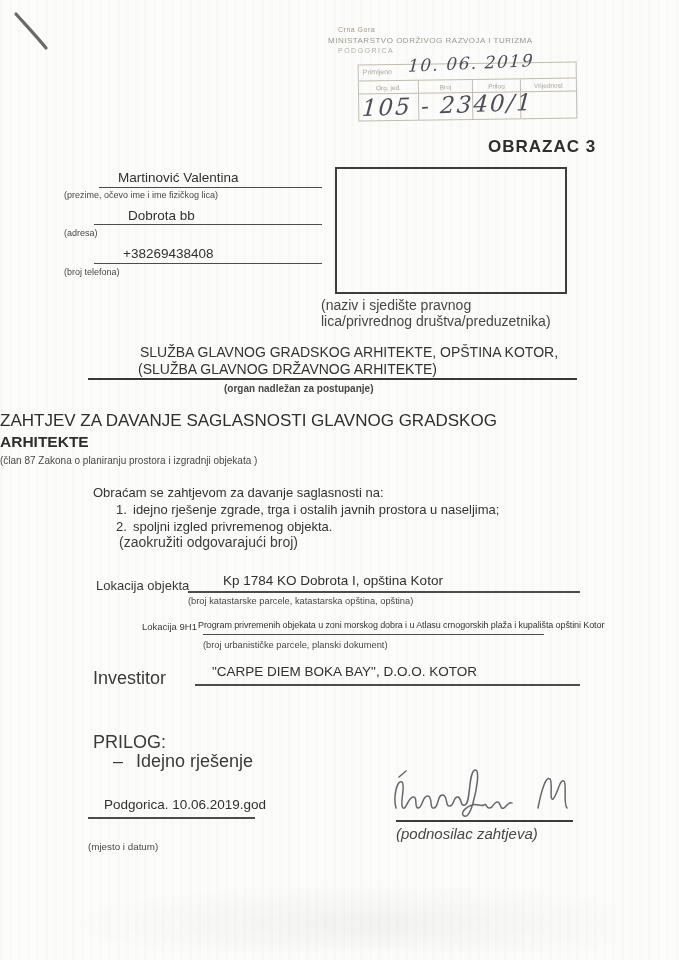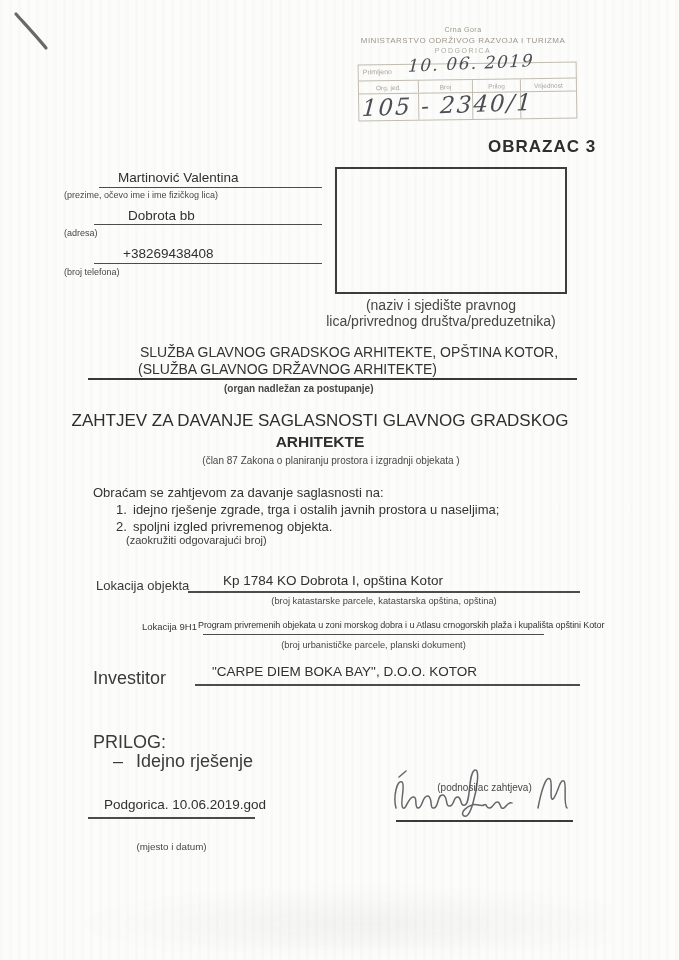--- a/index.html
+++ b/index.html
@@ -10,21 +10,21 @@
       rgba(110,110,110,0.025) 0px, rgba(110,110,110,0.025) 3px,
       rgba(0,0,0,0) 3px, rgba(0,0,0,0) 9px);
     font-family:"Liberation Sans", sans-serif;
     color:#333;
   }
   .abs{position:absolute;white-space:nowrap;}
   .val{color:#303030;font-size:13.5px;}
   .lbl{color:#3a3a3a;font-size:18px;}
   .cap{color:#474747;font-size:9.3px;}
   .rule{position:absolute;background:#4c4c4c;height:1.3px;}
-  .center{text-align:center;}
+  .center{text-align:left;}
   
   .stamp-txt{color:#9d978d;letter-spacing:0.5px;}
   .stamp-table{position:absolute;left:358px;top:63px;width:219px;
     border:1px solid #c2bcb1;box-sizing:border-box;transform:rotate(-0.8deg);}
   .st-row{display:flex;box-sizing:border-box;}
   .st-row1{height:16px;border-bottom:1px solid #c2bcb1;font-size:7px;color:#aba599;padding:3px 0 0 4px;}
   .st-row2{height:13px;border-bottom:1px solid #c2bcb1;}
   .st-row3{height:26px;}
   .st-cell{box-sizing:border-box;border-right:1px solid #c2bcb1;font-size:6.5px;
     color:#aba599;text-align:center;padding-top:2.5px;overflow:hidden;}
@@ -100,21 +100,21 @@
 
   <div class="abs" style="left:93px;top:485px;font-size:13px;color:#333;">Obraćam se zahtjevom za davanje saglasnosti na:</div>
   <div class="abs item" style="left:116px;top:502px;font-size:13px;color:#333;">
     <span class="num">1.</span>
     <span>idejno rješenje zgrade, trga i ostalih javnih prostora u naseljima;</span>
   </div>
   <div class="abs item" style="left:116px;top:519px;font-size:13px;color:#333;">
     <span class="num">2.</span>
     <span>spoljni izgled privremenog objekta.</span>
   </div>
-  <div class="abs" style="left:126px;top:534px;font-size:11px;color:#3d3d3d;text-align:right;">(zaokružiti odgovarajući broj)</div>
+  <div class="abs" style="left:119px;top:534px;font-size:14px;color:#3d3d3d;text-align:right;">(zaokružiti odgovarajući broj)</div>
 
   <div class="abs lbl" style="left:96px;top:578px;font-size:13px;">Lokacija objekta</div>
   <div class="abs val" style="left:223px;top:573px;">Kp 1784 KO Dobrota I, opština Kotor</div>
   <div class="rule" style="left:188px;top:591px;width:392px;height:1.5px;"></div>
   <div class="abs cap center" style="left:188px;top:596px;width:392px;">(broj katastarske parcele, katastarska opština, opština)</div>
 
   <div class="abs" style="left:142px;top:621px;font-size:9.5px;color:#3a3a3a;">Lokacija 9H1</div>
   <div class="abs" style="left:198px;top:620px;font-size:9px;color:#333;letter-spacing:-0.1px;">Program privremenih objekata u zoni morskog dobra i u Atlasu crnogorskih plaža i kupališta opštini Kotor</div>
   <div class="rule" style="left:203px;top:634px;width:341px;"></div>
   <div class="abs cap center" style="left:203px;top:640px;width:341px;">(broj urbanističke parcele, planski dokument)</div>
@@ -136,17 +136,17 @@
       <path d="M6,46 C3,35 7,17 12,20 C16,23 9,43 13,46 C16,48 18,36 23,35 C28,34 24,46 28,46
                C33,46 32,33 38,34 C43,35 39,47 44,46 C49,45 47,32 53,33 C58,34 55,45 60,44
                C65,43 63,34 68,35 C72,36 70,45 75,43 C81,41 78,10 85,8 C90,7 87,27 83,41
                C80,52 76,57 73,53 C71,50 76,45 82,43 C87,41 90,45 94,43 C97,41 96,47 100,46
                C104,45 104,39 108,40 C111,41 110,48 114,46 C117,44 119,39 122,41"></path>
       <path d="M148,46 C151,30 156,13 160,17 C163,20 159,39 163,37 C167,34 170,16 174,19 C177,22 173,42 177,46"></path>
       <path d="M9,15 L16,9"></path>
     </g>
   </svg>
   <div class="rule" style="left:396px;top:820px;width:177px;height:2px;background:#3b3b3b;"></div>
-  <div class="abs cap center" style="left:396px;top:782px;width:177px;font-size:10px;">(podnosilac zahtjeva)</div>
+  <div class="abs cap center" style="left:396px;top:825px;width:177px;font-size:15px;font-style:italic;">(podnosilac zahtjeva)</div>
 
   <div class="ghost"></div>
 
 </div>
 
 </body></html>

